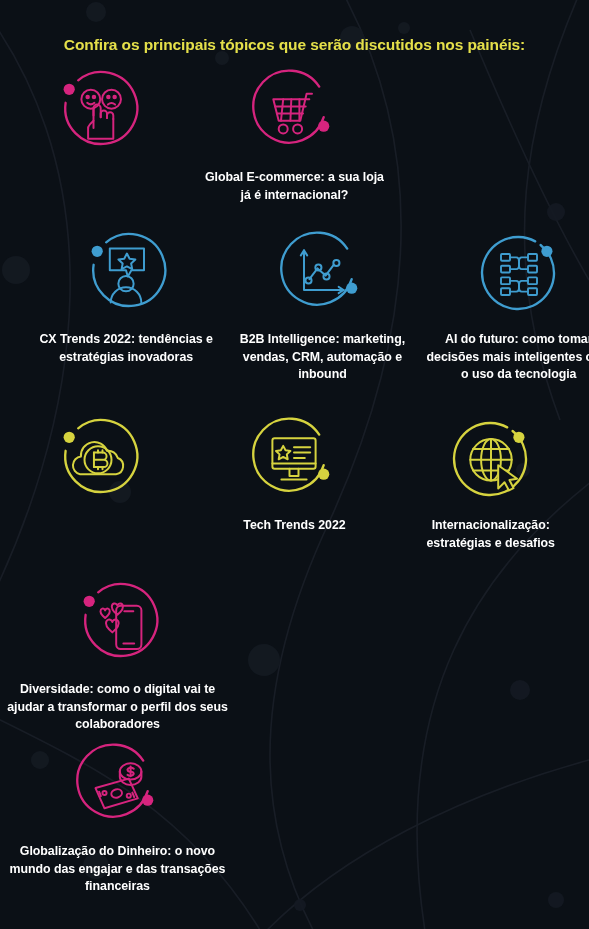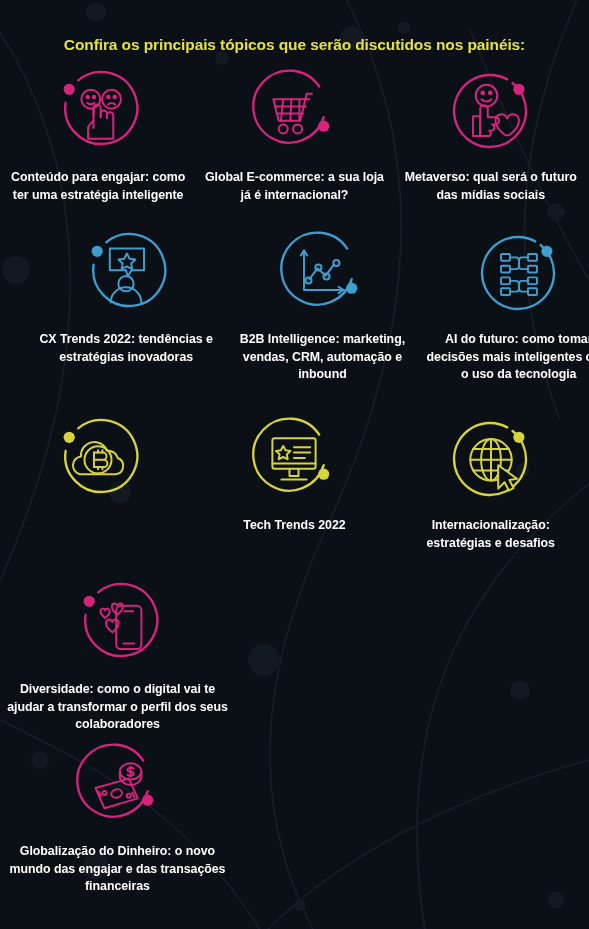--- a/index.html
+++ b/index.html
@@ -111,21 +111,20 @@
             <circle cx="68.5" cy="35.5" r="1.4" fill="#d6247e"></circle>
             <path d="M 61 44 Q 65 40.5 69 44"></path>
             <path d="M 45 48 L 45 62 L 45 70"></path>
             <path d="M 45 56 L 45 48 A 4 4 0 0 1 53 48 L 53 58"></path>
             <path d="M 53 58 L 53 54 A 3.4 3.4 0 0 1 60 54 L 60 59"></path>
             <path d="M 60 59 L 60 56 A 3.4 3.4 0 0 1 67 56 L 67 60"></path>
             <path d="M 45 62 L 41 66 A 7 7 0 0 0 39 72 L 39 82 L 67 82 L 67 60"></path>
           </g>
         </svg>
       </div>
-      <div class="card-label">Conteúdo para engajar: como ter uma estratégia inteligente</div>
     </div>
 
     <div class="cell">
       <div class="icon-wrap">
         <svg width="90" height="90" viewBox="0 0 100 100">
           <path d="M 83 58 A 40 40 0 1 1 78 24" fill="none" stroke="#d6247e" stroke-width="2.6" stroke-linecap="round"></path>
           <circle cx="83" cy="68" r="6.2" fill="#d6247e"></circle>
           <g fill="none" stroke="#d6247e" stroke-width="2.2" stroke-linecap="round" stroke-linejoin="round">
             <path d="M 70 32 L 64 32 L 57 62 L 33 62 L 27 38 L 67 38"></path>
             <path d="M 29 46 L 63 46"></path>
@@ -134,38 +133,20 @@
             <path d="M 47 38 L 46 62"></path>
             <path d="M 56 38 L 56 62"></path>
             <circle cx="38" cy="71" r="5"></circle>
             <circle cx="54" cy="71" r="5"></circle>
           </g>
         </svg>
       </div>
       <div class="card-label">Global E-commerce: a sua loja já é internacional?</div>
     </div>
 
-    <div class="cell">
-      <div class="icon-wrap">
-        <svg width="90" height="90" viewBox="0 0 100 100">
-          <path d="M 74 20 A 40 40 0 1 1 68 16" fill="none" stroke="#d6247e" stroke-width="2.6" stroke-linecap="round"></path>
-          <circle cx="81" cy="27" r="6.2" fill="#d6247e"></circle>
-          <g fill="none" stroke="#d6247e" stroke-width="2.2" stroke-linecap="round" stroke-linejoin="round">
-            <circle cx="45" cy="34" r="12"></circle>
-            <circle cx="40.8" cy="31" r="1.5" fill="#d6247e"></circle>
-            <circle cx="49.2" cy="31" r="1.5" fill="#d6247e"></circle>
-            <path d="M 39.5 38 Q 45 43 50.5 38"></path>
-            <path d="M 38 53 L 38 49 A 4.2 4.2 0 0 1 46.4 49 L 46.4 58 L 55 58 A 4 4 0 0 1 55 66 L 51 66 A 3.6 3.6 0 0 1 51 73 L 48 73 A 3.4 3.4 0 0 1 48 79 L 38 79 Z"></path>
-            <path d="M 30 57 L 38 57 L 38 79 L 30 79 Z"></path>
-            <path d="M 66 78 C 52 68 53 57 60 55 C 64.5 53.8 67.5 57 68 59.5 C 68.5 57 71.5 53.8 76 55 C 83 57 84 68 70 78 Z"></path>
-          </g>
-        </svg>
-      </div>
-      <div class="card-label">Metaverso: qual será o futuro das mídias sociais</div>
-    </div>
   </div>
 
   <div class="row three r2">
 
     <div class="cell">
       <div class="icon-wrap">
         <svg width="90" height="90" viewBox="0 0 100 100">
           <path d="M 28 17 A 40 40 0 1 1 14 42" fill="none" stroke="#3f9dd0" stroke-width="2.6" stroke-linecap="round"></path>
           <circle cx="18" cy="27" r="6.2" fill="#3f9dd0"></circle>
           <g fill="none" stroke="#3f9dd0" stroke-width="2.2" stroke-linecap="round" stroke-linejoin="round">

